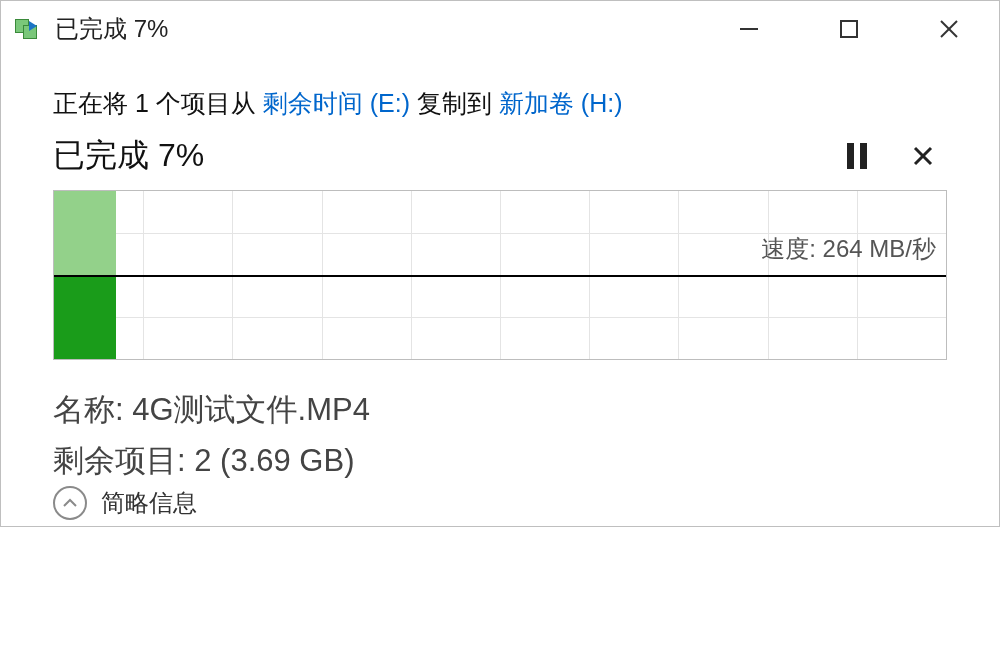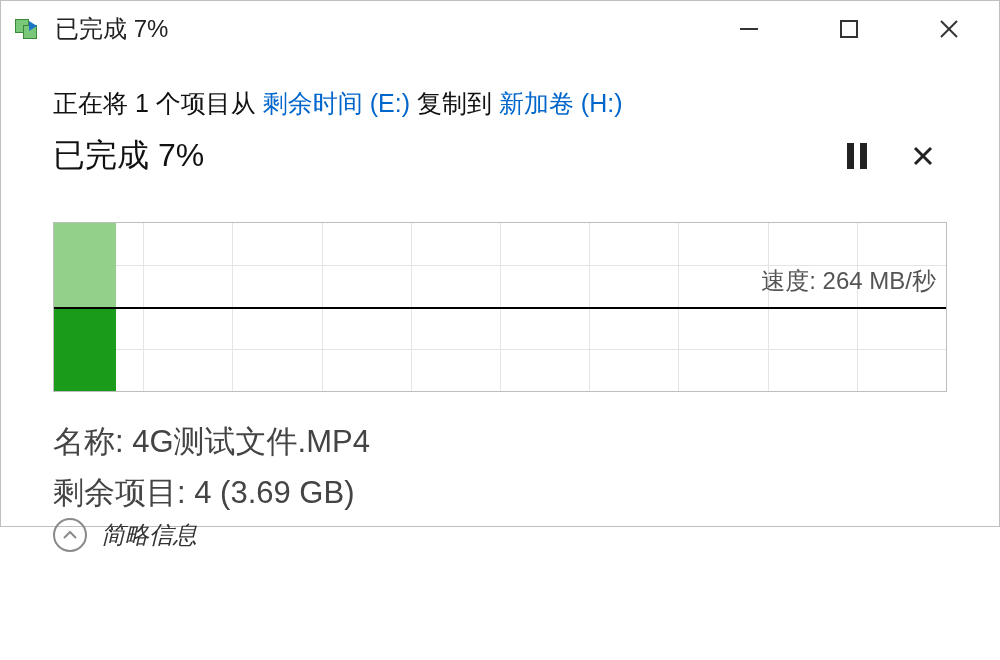--- a/index.html
+++ b/index.html
@@ -94,21 +94,21 @@
     width: 48px; height: 48px;
     display: flex; align-items: center; justify-content: center;
     margin-left: 18px;
   }
   .pause-btn .bar {
     width: 7px; height: 26px; background: #222; margin: 0 3px;
   }
   .cancel-btn svg { width: 22px; height: 22px; }
   
   .graph-wrap {
-    margin-top: 42px;
+    margin-top: 10px;
     width: 100%;
     height: 170px;
     position: relative;
     border: 1px solid #bdbdbd;
     background: #fff;
   }
   .graph-grid {
     position: absolute; inset: 0;
   }
   .graph-grid .vline {
@@ -154,21 +154,20 @@
     line-height: 1.65;
   }
   .details .row span.lbl { color: #444; }
   
   .footer {
     margin-top: auto;
     height: 76px;
     display: flex;
     align-items: center;
     padding: 0 52px 18px 52px;
-    font-style: italic;
   }
   .chevron-circle {
     width: 34px; height: 34px;
     border: 2px solid #8a8a8a;
     border-radius: 50%;
     display: flex; align-items: center; justify-content: center;
     margin-right: 14px;
   }
   .chevron-circle svg { width: 16px; height: 16px; }
   .footer-text {
@@ -246,21 +245,21 @@
       <div class="graph-fill-bottom" style="width:7%"></div>
       <div class="graph-midline"></div>
       <div class="speed-label">速度: 264 MB/秒</div>
     </div>
 
     <div class="details">
       <div class="row">
         <span class="lbl">名称: </span><span>4G测试文件.MP4</span>
       </div>
       <div class="row">
-        <span class="lbl">剩余项目: </span><span>4 (3.69 GB)</span>
+        <span class="lbl">剩余项目: </span><span>2 (3.69 GB)</span>
       </div>
     </div>
 
   </div>
 
   <div class="footer">
     <div class="chevron-circle">
       <svg viewBox="0 0 16 16">
         <polyline points="2,11 8,5 14,11" fill="none" stroke="#8a8a8a" stroke-width="2"></polyline>
       </svg>

